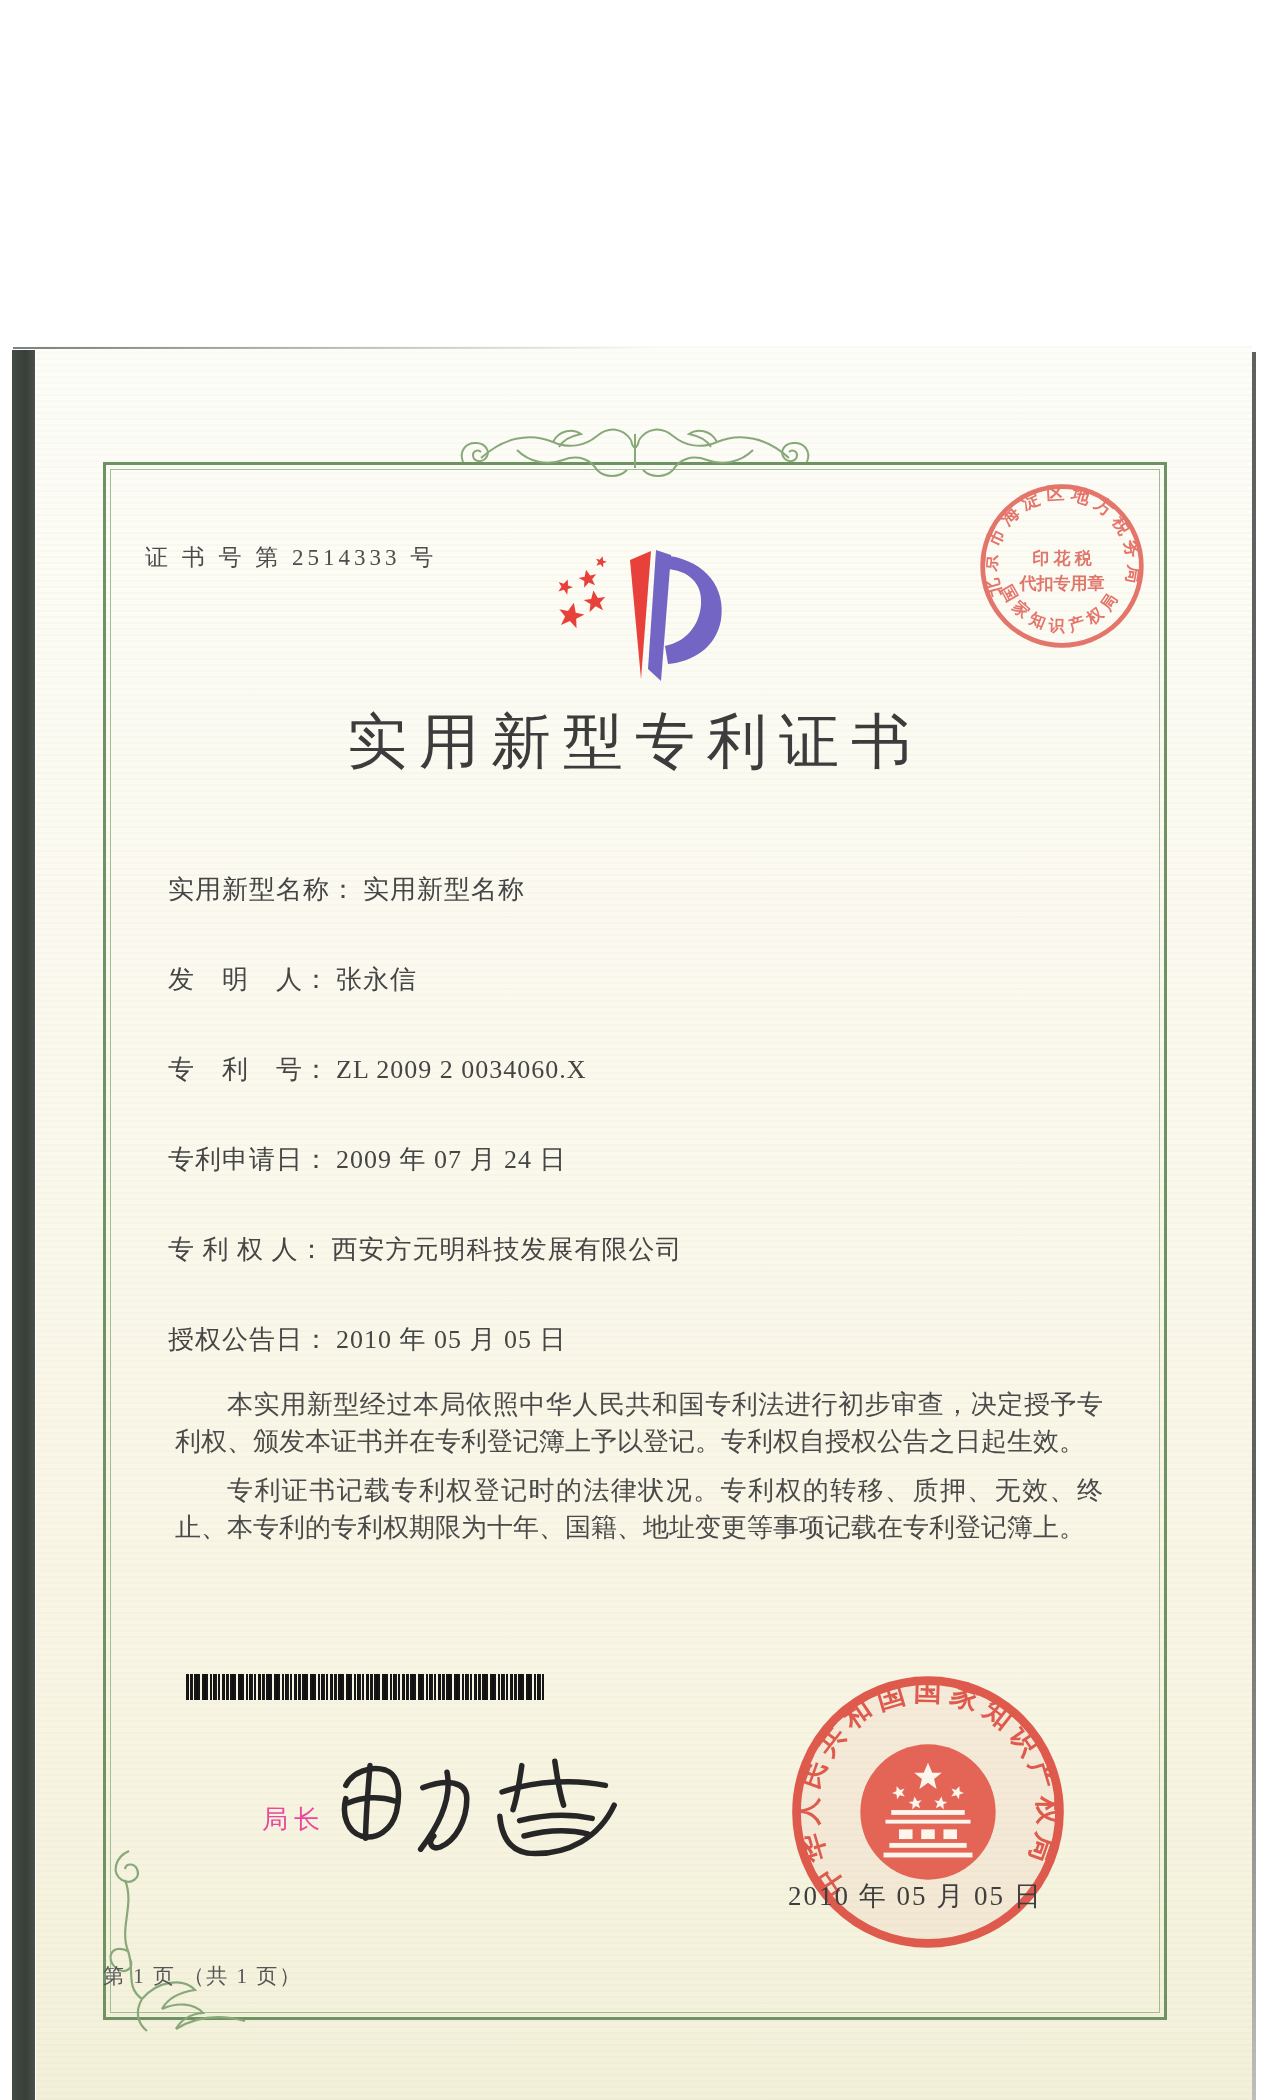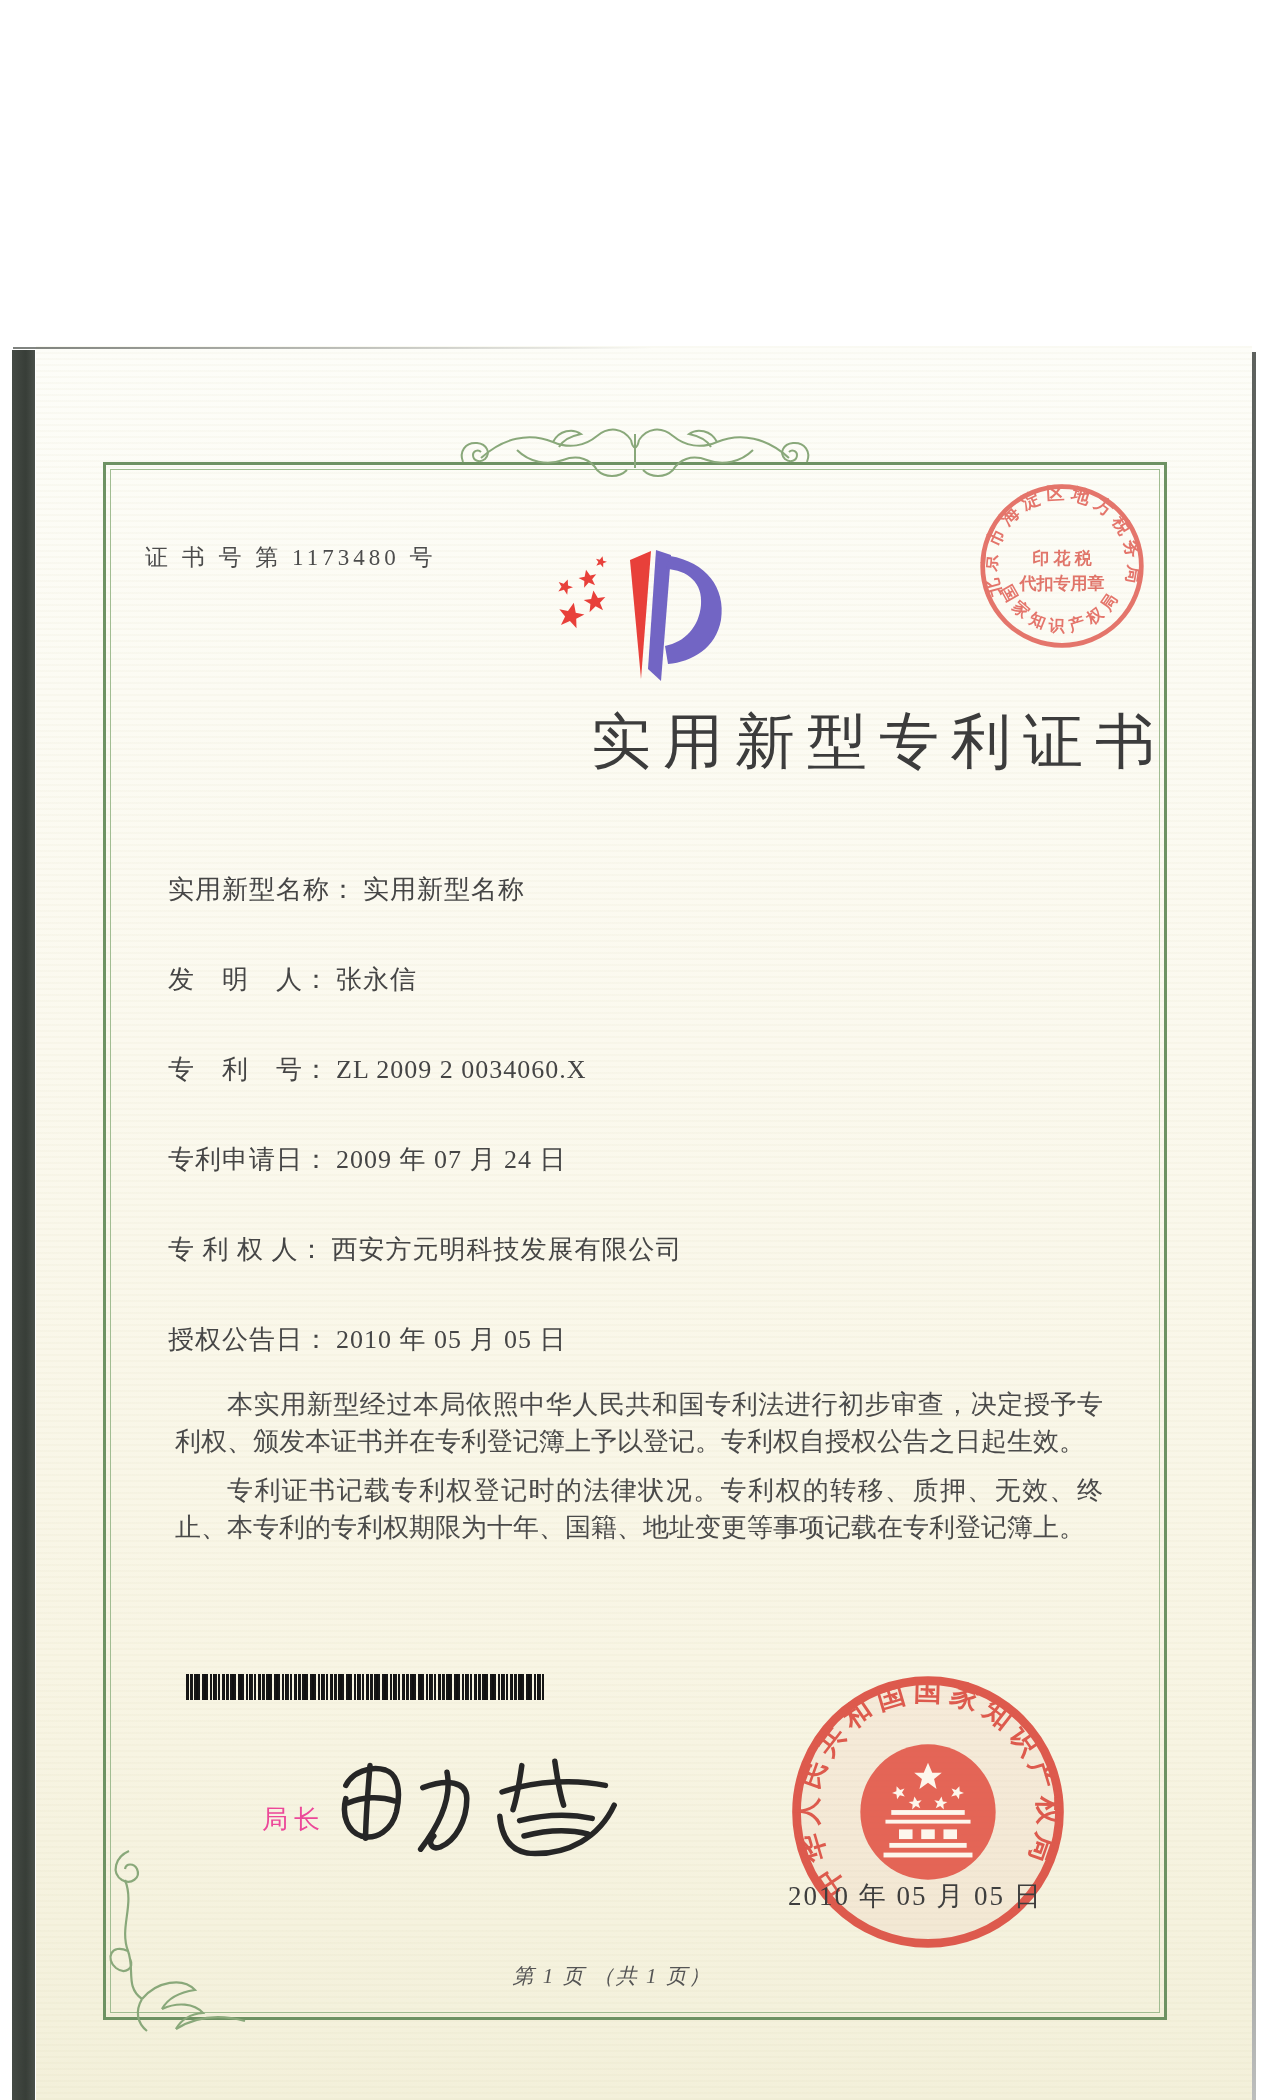--- a/index.html
+++ b/index.html
@@ -17,21 +17,21 @@
   .scan-line-right{position:absolute;left:1252px;top:352px;width:4px;height:1748px;
          background:linear-gradient(180deg,rgba(66,70,66,.85) 0 65%,rgba(66,70,66,.35));}
   
   .frame{position:absolute;left:103px;top:462px;width:1058px;height:1552px;
          border:3px solid #6e9263;}
   .frame-inner{position:absolute;inset:4px;border:1px solid #a0bc91;}
   .ornament{position:absolute;color:#89a87a;}
   
   .cert-no{position:absolute;left:145px;top:542px;font-size:23px;letter-spacing:4px;color:#4c4c4c;}
   .logo{position:absolute;left:538px;top:548px;}
-  .title{position:absolute;left:103px;top:702px;width:1064px;text-align:right;
+  .title{position:absolute;left:103px;top:702px;width:1064px;text-align:center;
          font-size:60px;letter-spacing:12px;color:#3c3c3c;}
   
   .tax-seal{position:absolute;left:977px;top:481px;}
   .office-seal{position:absolute;left:783px;top:1667px;}
   .seal-date{position:absolute;left:788px;top:1878px;font-size:27px;letter-spacing:2px;color:#3e3e3e;z-index:5;}
   
   .field{position:absolute;left:168px;font-size:26px;letter-spacing:1px;color:#454545;white-space:nowrap;}
   .f1{top:872px}.f2{top:962px}.f3{top:1052px}.f4{top:1142px}.f5{top:1232px}.f6{top:1322px}
   .field .val{margin-left:6px;}
   
@@ -41,22 +41,22 @@
   
   .barcode{position:absolute;left:186px;top:1674px;width:358px;height:26px;
          background-image:
            repeating-linear-gradient(90deg,#161616 0 2px,transparent 2px 4px),
            repeating-linear-gradient(90deg,#101010 0 3px,transparent 3px 9px),
            repeating-linear-gradient(90deg,#1d1d1d 0 1px,transparent 1px 6px);}
   
   .sig-label{position:absolute;left:262px;top:1802px;font-size:26px;letter-spacing:6px;color:#ec4899;}
   .signature{position:absolute;left:330px;top:1748px;}
   
-  .footer{position:absolute;left:103px;top:1962px;width:1018px;text-align:center;
-         font-size:21px;letter-spacing:2px;color:#555;font-style:italic;}
+  .footer{position:absolute;left:103px;top:1962px;width:1018px;
+         font-size:21px;letter-spacing:2px;color:#555;}
   .seal-text{font-family:"Liberation Serif","DejaVu Serif",serif;font-weight:bold;}
 </style>
 </head>
 <body>
 
 <div class="stage">
 
   <svg width="0" height="0" style="position:absolute">
     <defs>
       <path id="star" d="M0,-10 L2.94,-3.1 L9.5,-3.1 L4.2,1.18 L5.9,8.1 L0,3.8 L-5.9,8.1 L-4.2,1.18 L-9.5,-3.1 L-2.94,-3.1 Z"></path>
@@ -95,21 +95,21 @@
       <path d="M34,6 C20,12 16,28 27,35 C36,40 46,33 42,24 C39,18 31,18 30,24"></path>
       <path d="M30,35 C40,60 24,82 33,106 C40,124 30,142 47,154"></path>
       <path d="M33,106 C16,98 10,114 21,123 C30,130 40,123 35,114"></path>
       <path d="M47,154 C62,136 88,132 100,145 C86,147 73,153 67,164"></path>
       <path d="M67,164 C82,157 99,158 108,168 C95,169 86,175 81,184"></path>
       <path d="M81,184 C102,171 124,169 150,176"></path>
       <path d="M47,154 C40,166 42,178 52,186"></path>
     </g>
   </svg>
 
-  <div class="cert-no">证 书 号 第 1173480 号</div>
+  <div class="cert-no">证 书 号 第 2514333 号</div>
 
   <svg class="logo" width="200" height="150" viewBox="0 0 200 150">
     <g fill="#e8403a">
       <use href="#star" transform="translate(63,14) scale(0.6) rotate(15)"></use>
       <use href="#star" transform="translate(50,31) scale(0.95) rotate(-12)"></use>
       <use href="#star" transform="translate(27,39) scale(0.8) rotate(20)"></use>
       <use href="#star" transform="translate(57,54) scale(1.15) rotate(-8)"></use>
       <use href="#star" transform="translate(33,68) scale(1.35) rotate(12)"></use>
       <polygon points="92,12 113,3 103,131"></polygon>
     </g>

